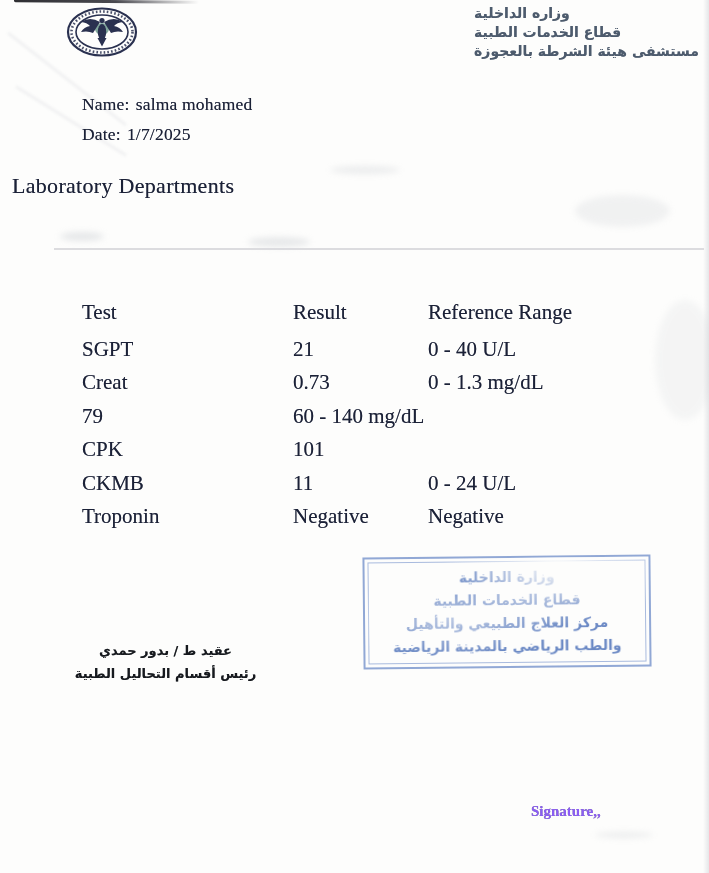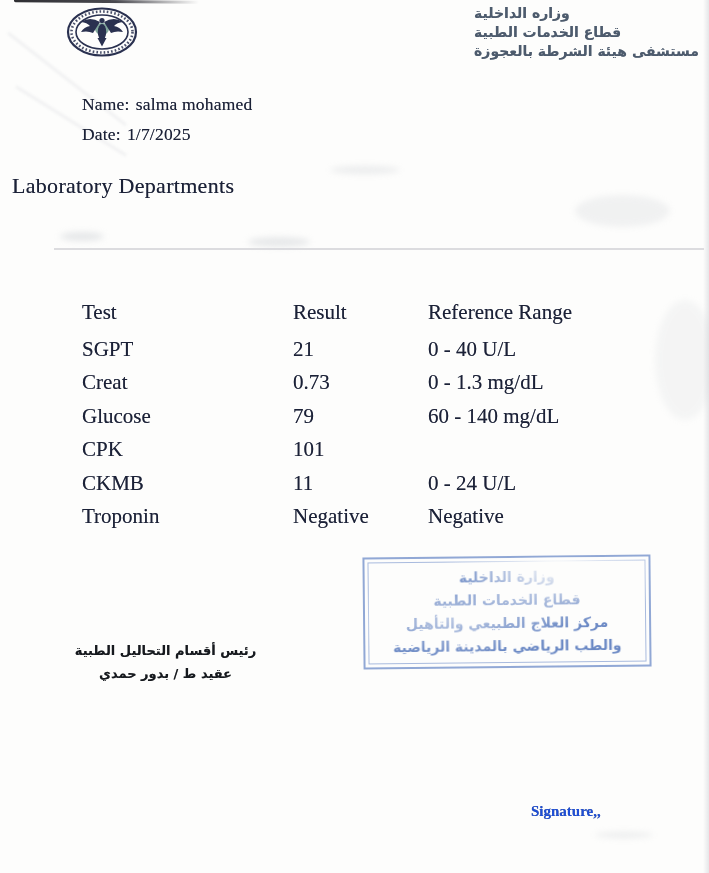--- a/index.html
+++ b/index.html
@@ -84,21 +84,21 @@
   }
   
   .signatory{
     position:absolute;left:68px;top:640px;width:195px;text-align:center;direction:rtl;
     font-family:"DejaVu Sans",sans-serif;font-weight:bold;
     font-size:13px;line-height:22.5px;color:#16191e;
     text-shadow:0 0 .5px rgba(22,25,30,.5);
   }
   .signature-label{
     position:absolute;left:531px;top:803px;font-size:15px;font-weight:bold;
-    color:#1d4ed8;text-shadow:0 0 .5px rgba(20,23,28,.6);
+    color:#8b5cf6;text-shadow:0 0 .5px rgba(20,23,28,.6);
   }
 </style>
 </head>
 <body>
 
 <div class="page">
 
   <div class="scan-topline"></div>
   <div class="crease c1"></div>
   <div class="crease c2"></div>
@@ -153,21 +153,20 @@
         <span>SGPT</span>
         <span>21</span>
         <span>0 - 40 U/L</span>
       </div>
       <div class="trow">
         <span>Creat</span>
         <span>0.73</span>
         <span>0 - 1.3 mg/dL</span>
       </div>
       <div class="trow">
-        <span>Glucose</span>
         <span>79</span>
         <span>60 - 140 mg/dL</span>
       </div>
       <div class="trow">
         <span>CPK</span>
         <span>101</span>
       </div>
       <div class="trow">
         <span>CKMB</span>
         <span>11</span>
@@ -184,19 +183,19 @@
   <div class="stamp">
     <div class="stamp-inner">
       <div>وزارة الداخلية</div>
       <div>قطاع الخدمات الطبية</div>
       <div>مركز العلاج الطبيعي والتأهيل</div>
       <div>والطب الرياضي بالمدينة الرياضية</div>
     </div>
   </div>
 
   <div class="signatory">
+    <div>عقيد ط / بدور حمدي</div>
     <div>رئيس أقسام التحاليل الطبية</div>
-    <div>عقيد ط / بدور حمدي</div>
   </div>
 
   <div class="signature-label">Signature,,</div>
 
 </div>
 
 </body></html>

